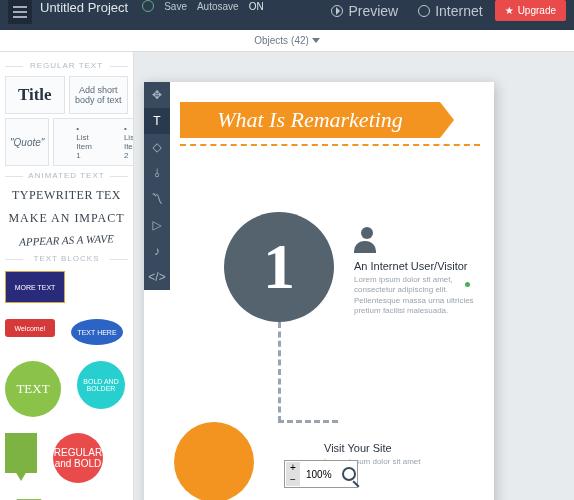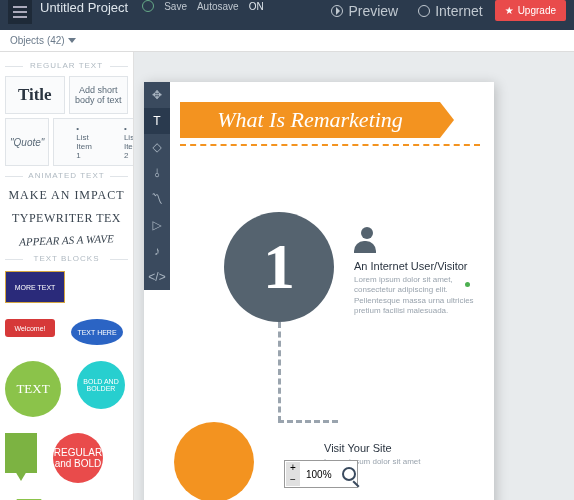--- a/index.html
+++ b/index.html
@@ -8,21 +8,21 @@
 .hamburger{width:24px;height:24px;background:#1e2a38;display:flex;flex-direction:column;justify-content:center;gap:3px;padding:5px}
 .hamburger span{height:2px;background:#aab}
 .project-title{margin-left:8px;color:#dfe6ec;font-size:13px}
 .save-area{display:flex;align-items:center;margin-left:14px;gap:10px;font-size:10px}
 .top-right{margin-left:auto;display:flex;align-items:center;gap:4px}
 .top-btn{display:flex;align-items:center;gap:5px;color:#c0c8d0;font-size:14px;padding:0 8px}
 .play-icon{width:0;height:0;border-left:6px solid #c0c8d0;border-top:4px solid transparent;border-bottom:4px solid transparent}
 .ring{width:12px;height:12px;border:1.5px solid #c0c8d0;border-radius:50%}
 .upgrade{background:#e94b4b;color:white;padding:5px 10px;font-size:10px;border-radius:2px;display:flex;align-items:center;gap:4px}
 .star{color:white;font-size:10px}
-.subbar{height:22px;background:#fff;border-bottom:1px solid #ddd;display:flex;align-items:center;padding:0 10px;justify-content:flex-start}
+.subbar{height:22px;background:#fff;border-bottom:1px solid #ddd;display:flex;align-items:center;padding:0 10px;justify-content:center}
 .objects{color:#6a7a8a;font-size:10px;display:flex;align-items:center;gap:3px}
 .chev{width:0;height:0;border-left:4px solid transparent;border-right:4px solid transparent;border-top:5px solid #6a7a8a}
 .main{display:flex;height:448px}
 .sidebar{width:134px;background:#fff;overflow-y:auto;border-right:1px solid #e0e0e0;padding:4px 5px}
 .sec-label{color:#b0bac2;font-size:8px;text-align:center;letter-spacing:1px;margin:5px 0 6px;position:relative}
 .sec-label:before,.sec-label:after{content:"";position:absolute;top:50%;width:18px;height:1px;background:#e0e4e8}
 .sec-label:before{left:0}.sec-label:after{right:0}
 .tile-row{display:flex;gap:4px;margin-bottom:4px}
 .tile{flex:1;border:1px solid #e0e4e8;background:#fafbfc;padding:8px 4px;text-align:center;font-size:9px;color:#5a6a78;min-height:36px;display:flex;align-items:center;justify-content:center}
 .tile.title{font-size:17px;font-weight:bold;font-family:'Times New Roman',serif;color:#2a3440}
@@ -121,22 +121,22 @@
     </div>
     <div class="tile-row">
       <div class="tile quote">"Quote"</div>
       <div class="tile list-tile">
         <div>• List Item 1</div>
         <div>• List Item 2</div>
         <div>• List Item 3</div>
       </div>
     </div>
     <div class="sec-label">ANIMATED TEXT</div>
+    <div class="anim tw">TYPEWRITER TEX</div>
     <div class="anim imp">MAKE AN IMPACT</div>
-    <div class="anim tw">TYPEWRITER TEX</div>
     <div class="anim wave">APPEAR AS A WAVE</div>
     <div class="sec-label">TEXT BLOCKS</div>
     <div class="blocks">
       <div class="blk blk1">MORE TEXT</div>
       <div class="blk blk2">Welcome!</div>
       <div class="blk blk3">TEXT HERE</div>
       <div class="blk blk4">TEXT</div>
       <div class="blk blk5">BOLD AND BOLDER</div>
       <div class="blk blk6"></div>
       <div class="blk blk8">REGULAR and BOLD</div>

